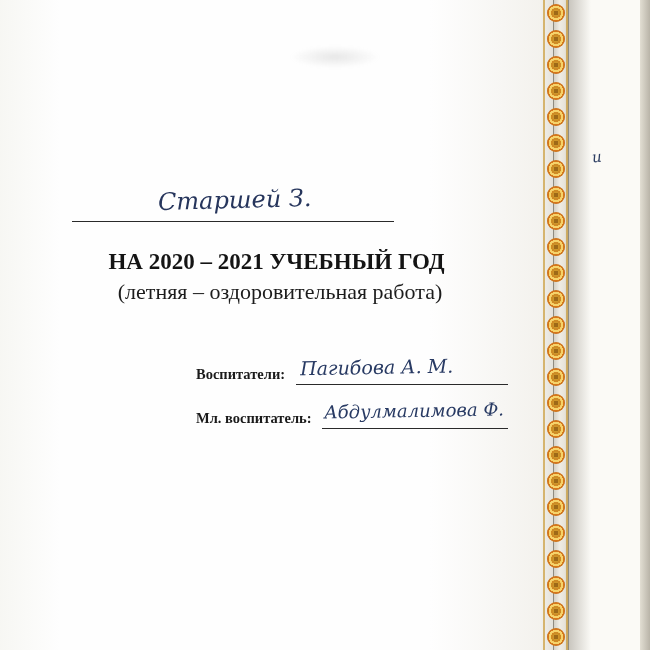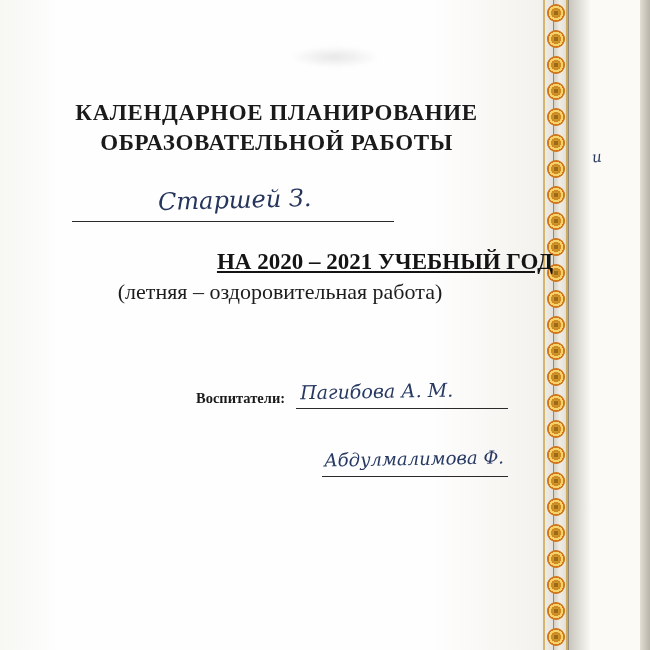--- a/index.html
+++ b/index.html
@@ -186,26 +186,25 @@
     bottom: 2px;
     font-family: "Liberation Serif", serif;
     font-weight: bold;
     font-size: 23px;
     color: #111;
   }
   .year-line {
     position: absolute;
     left: 0; right: 0;
     top: 249px;
-    text-align: right;
+    text-align: center;
     font-family: "Liberation Serif", serif;
     font-weight: bold;
     font-size: 23px;
     color: #141414;
-    text-decoration: underline;
   }
   .subtitle {
     position: absolute;
     left: 0; right: 0;
     top: 279px;
     text-align: center;
     font-family: "Liberation Serif", serif;
     font-size: 22px;
     color: #1c1c1c;
     margin-left: 7px;
@@ -214,21 +213,20 @@
   
   .sig-block {
     position: absolute;
     left: 196px;
     top: 360px;
     width: 360px;
   }
   .sig-row {
     position: relative;
     height: 40px;
-    margin-top: 24px;
   }
   .sig-label {
     position: absolute;
     left: 0;
     top: 6px;
     font-family: "Liberation Serif", serif;
     font-weight: bold;
     font-size: 14.5px;
     color: #1a1a1a;
     white-space: nowrap;
@@ -301,39 +299,36 @@
       <div class="orn-unit"></div>
       <div class="orn-unit"></div>
       <div class="orn-unit"></div>
       <div class="orn-unit"></div>
     </div>
 
   <div class="margin-note">и</div>
 
   <div class="content">
 
-    <div class="title">
-      <div>КАЛЕНДАРНОЕ ПЛАНИРОВАНИЕ</div>
-      <div>ОБРАЗОВАТЕЛЬНОЙ РАБОТЫ</div>
-    </div>
 
     <div class="group-line">
       <div class="group-blank"></div>
       <div class="group-hand">Старшей З.</div>
     </div>
 
     <div class="year-line">НА 2020 – 2021 УЧЕБНЫЙ ГОД</div>
     <div class="subtitle">(летняя – оздоровительная работа)</div>
 
     <div class="sig-block">
       <div class="sig-row row1">
         <div class="sig-label">Воспитатели:</div>
         <div class="sig-rule"></div>
         <div class="sig-hand">Пагибова А. М.</div>
       </div>
       <div class="sig-row row3">
+        <div class="sig-label">Мл. воспитатель:</div>
         <div class="sig-rule"></div>
         <div class="sig-hand">Абдулмалимова Ф.</div>
       </div>
     </div>
 
   </div>
 </div>
 
 </body></html>

